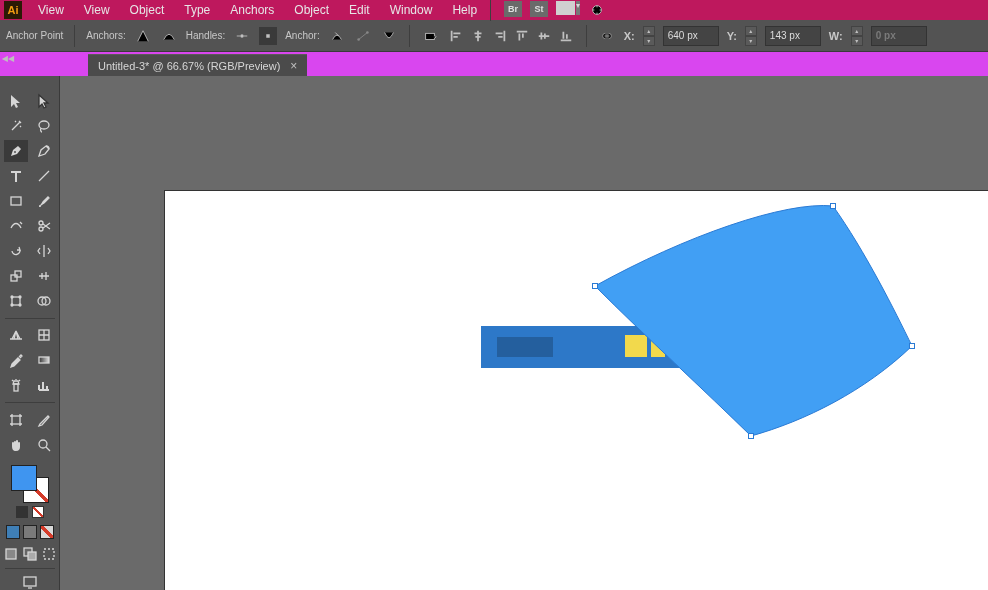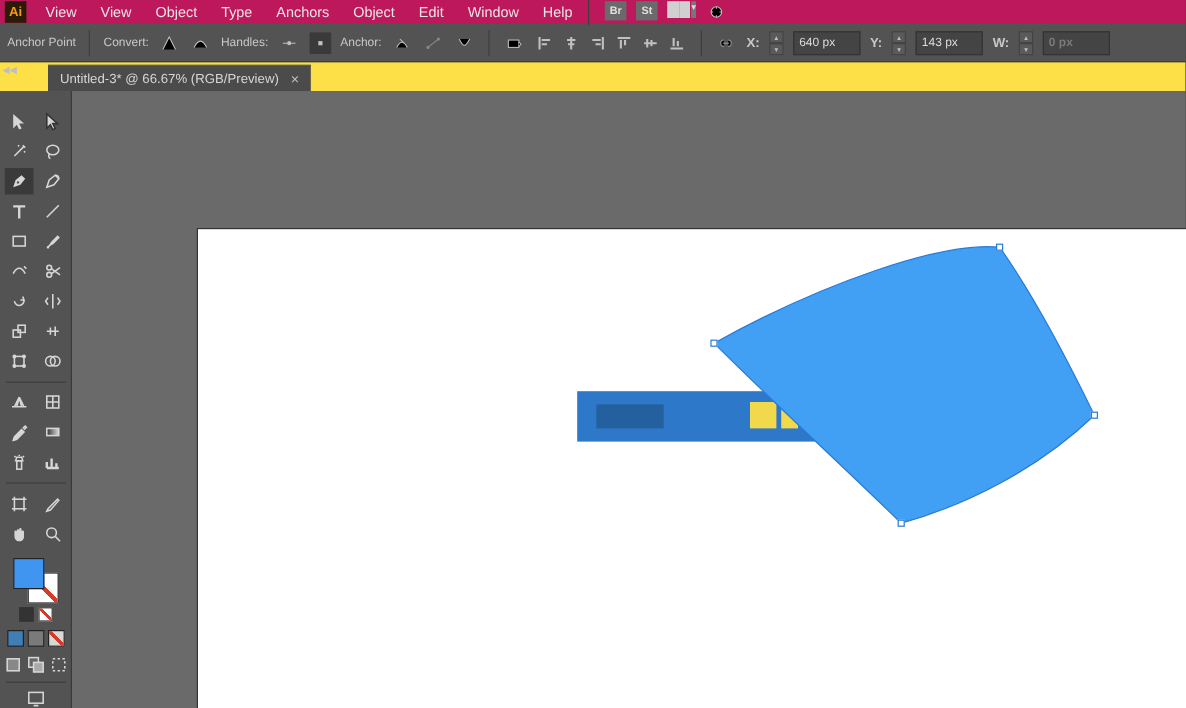--- a/index.html
+++ b/index.html
@@ -23,21 +23,21 @@
   .ctrl-icon { width: 18px; height: 18px; display: flex; align-items: center; justify-content: center; color: #c4c4c4; }
   .ctrl-icon svg { width: 14px; height: 14px; }
   .sep { width: 1px; height: 22px; background: #3e3e3e; margin: 0 3px; }
   .xy-label { font-weight: bold; font-size: 11px; }
   .coord-input { width: 56px; height: 20px; background: #444; border: 1px solid #333; color: #dcdcdc; font-size: 10px; padding: 0 4px; display: flex; align-items: center; }
   .coord-input.dim { color: #7a7a7a; font-weight: bold; }
   .stepper { width: 12px; height: 20px; display:flex; flex-direction:column; }
   .stepper span { width:12px; height:10px; background:#5a5a5a; border:1px solid #434343; font-size:6px; display:flex;align-items:center;justify-content:center;color:#c0c0c0;}
 
   
-  .tabbar { height: 24px; background: #fde047; display: flex; align-items: flex-end; padding-left: 40px; }
+  .tabbar { height: 24px; background: #d946ef; display: flex; align-items: flex-end; padding-left: 88px; }
   .panel-collapse-arrows { position:absolute; left:0; top:54px; width:16px; font-size:8px; color:#bfbfbf; text-align:center;}
   .doc-tab { height: 22px; background: #4b4b4b; border-top:1px solid #5a5a5a; padding: 0 10px; display: flex; align-items: center; font-size: 11px; color: #d6d6d6; position: relative; }
   .tab-close { margin-left: 10px; font-size: 12px; color: #c0c0c0; cursor:pointer; }
 
   
   .workspace { position: absolute; top: 76px; left: 0; right: 0; bottom: 0; display: flex; }
   .toolbar-col { width: 60px; background: #535353; border-right: 1px solid #3a3a3a; display: flex; flex-direction: column; align-items: center; padding-top: 14px; gap: 3px; }
   .tool-row { display: flex; gap: 4px; }
   .tool { width: 24px; height: 22px; display: flex; align-items: center; justify-content: center; cursor: pointer; position:relative;}
   .tool.active { background: #3a3a3a; }
@@ -95,21 +95,21 @@
           <circle cx="8" cy="8" r="5" stroke="#c0c0c0"></circle>
           <path d="M8 3v2M13 8h-2M8 13v-2M3 8h2" stroke="#c0c0c0"></path>
         </svg>
     </div>
   </div>
 </div>
 
 <div class="controlbar">
   <span class="ctrl-label" style="font-weight:500">Anchor Point</span>
   <div class="sep"></div>
-  <span class="ctrl-label">Convert:</span>
+  <span class="ctrl-label">Anchors:</span>
   <div class="ctrl-icon">
       <svg viewBox="0 0 16 16">
         <path d="M2 14L8 2l6 12" stroke="#c0c0c0"></path>
       </svg>
     </div>
   <div class="ctrl-icon">
       <svg viewBox="0 0 16 16">
         <path d="M2 12Q8 0 14 12" stroke="#c0c0c0"></path>
       </svg>
     </div>

